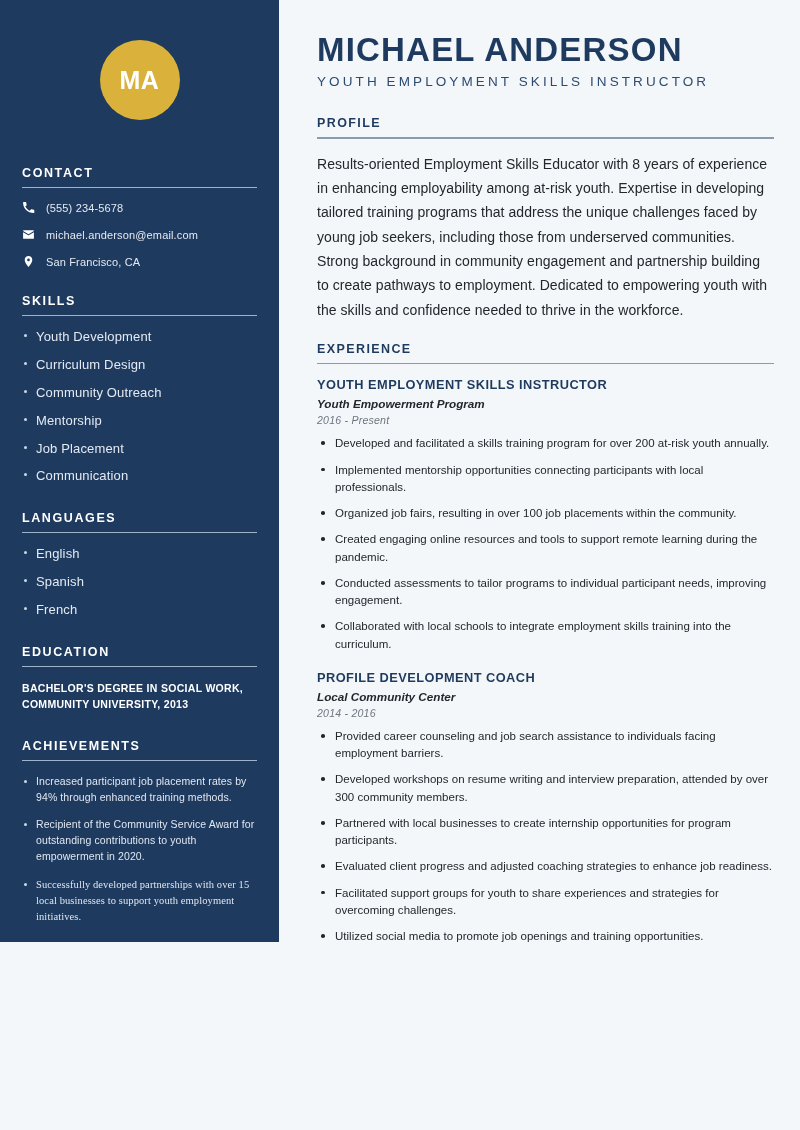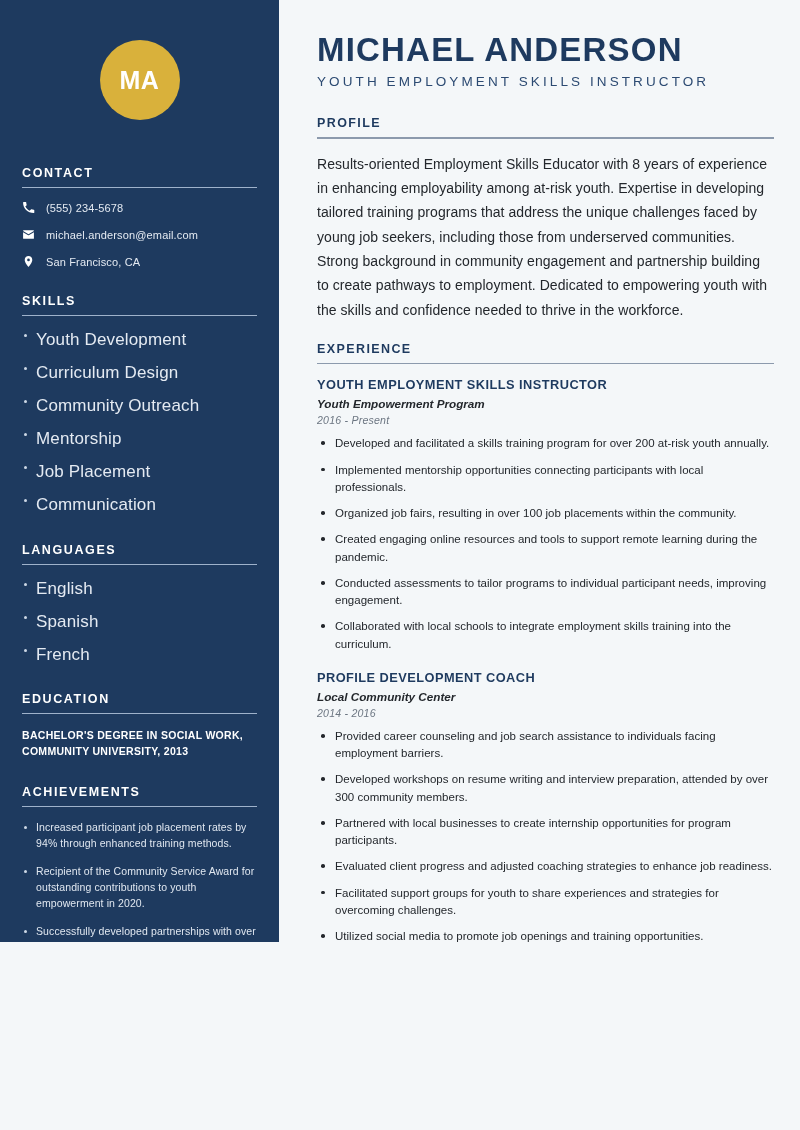--- a/index.html
+++ b/index.html
@@ -77,21 +77,21 @@
     flex:0 0 13px;
     display:flex; align-items:center; justify-content:center;
   }
   .cicon svg { width:13px; height:13px; fill:#ffffff; }
 
   .side-list { list-style:none; }
   .side-list li {
     position:relative;
     padding-left:14px;
     margin-bottom:11px;
-    font-size:17px;
+    font-size:13px;
     color:#e4eaf2;
     letter-spacing:0.15px;
     line-height:1.3;
   }
   .side-list li:last-child { margin-bottom:0; }
   .side-list li::before {
     content:"";
     position:absolute;
     left:2px; top:5px;
     width:3px; height:3px;
@@ -110,21 +110,21 @@
   .ach-list { list-style:none; }
   .ach-list li {
     position:relative;
     padding-left:14px;
     margin-bottom:12px;
     font-size:10.5px;
     color:#e0e7f0;
     line-height:1.52;
     letter-spacing:0.1px;
   }
-  .ach-list li:last-child { margin-bottom:12px; }
+  .ach-list li:last-child { margin-bottom:12px;font-family:Liberation Serif, serif; }
   .ach-list li::before {
     content:"";
     position:absolute;
     left:2px; top:6px;
     width:3px; height:3px;
     border-radius:50%;
     background:#cdd8e6;
   }
 
   

